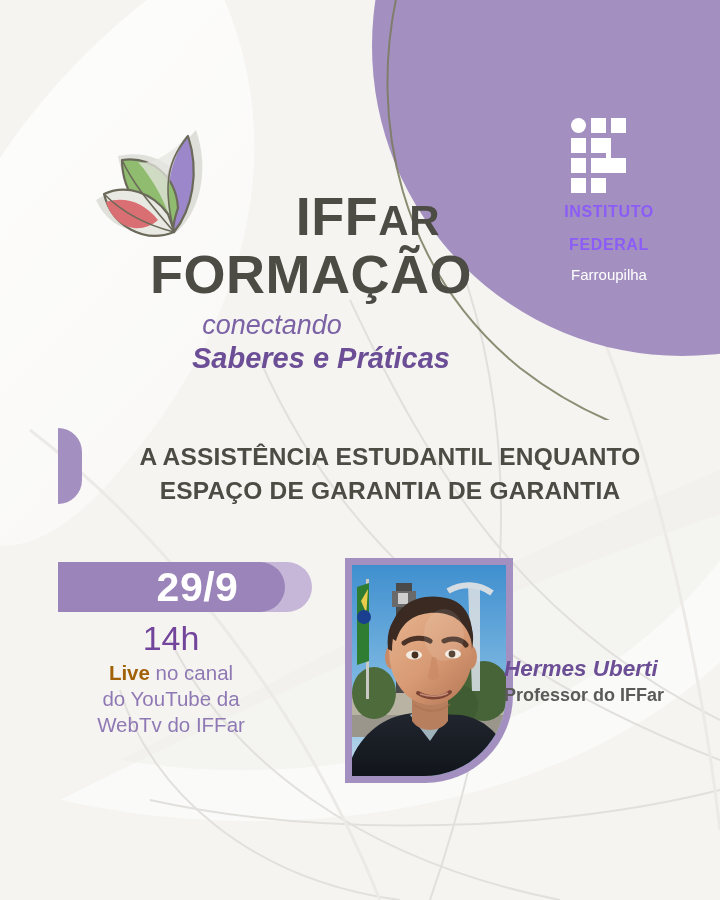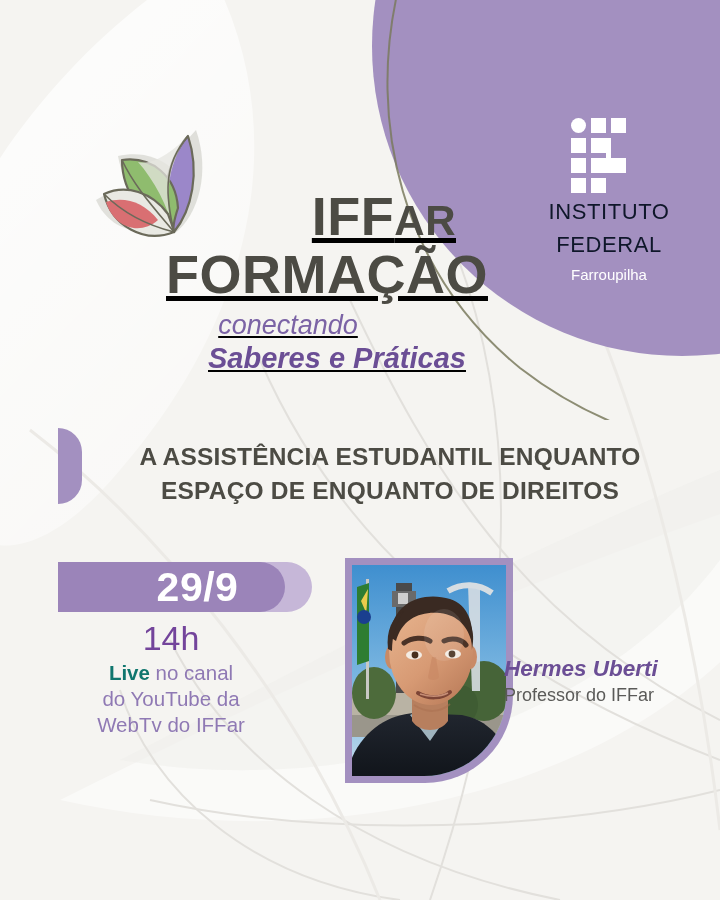--- a/index.html
+++ b/index.html
@@ -63,23 +63,23 @@
     position: relative;
   }
   .if-cell {
     position: absolute;
     background: #ffffff;
     width: 15px;
     height: 15px;
   }
   .if-cell.round { border-radius: 50%; }
   .if-name-1, .if-name-2 {
-    color: #0f172a;
-    font-weight: normal;
-    font-size: 22px;
+    color: #8b5cf6;
+    font-weight: bold;
+    font-size: 16px;
     letter-spacing: 0.6px;
     line-height: 19px;
   }
   .if-name-2 { margin-top: 14px; }
   .if-sub {
     color: #ffffff;
     font-size: 15px;
     line-height: 19px;
     margin-top: 11px;
   }
@@ -91,24 +91,23 @@
     left: 88px;
     top: 122px;
     width: 130px;
     height: 130px;
   }
 
   
   .brand-block {
     position: absolute;
     z-index: 3;
-    left: 112px;
+    left: 96px;
     top: 188px;
     width: 430px;
-    text-decoration: underline;
   }
   .brand-iffar {
     color: #4c4b44;
     font-weight: bold;
     font-size: 54px;
     line-height: 56px;
     letter-spacing: 0.5px;
     text-align: right;
     padding-right: 86px;
   }
@@ -221,21 +220,21 @@
     font-weight: normal;
     font-size: 34px;
     line-height: 40px;
   }
   .live-lines {
     margin-top: 2px;
     color: #8f79b4;
     font-size: 20.5px;
     line-height: 26px;
   }
-  .live-lines b { color: #0f766e; font-weight: bold; }
+  .live-lines b { color: #a16207; font-weight: bold; }
 
   
   .photo-frame {
     position: absolute;
     z-index: 3;
     left: 345px;
     top: 558px;
     width: 168px;
     height: 225px;
     background: #a390c0;
@@ -266,20 +265,21 @@
     font-style: italic;
     font-weight: bold;
     font-size: 22.5px;
     line-height: 27px;
   }
   .speaker-role {
     color: #5a5a58;
     font-size: 18px;
     line-height: 24px;
     margin-top: 1px;
+    font-weight: bold;
   }
 </style>
 </head>
 <body>
 
 <div id="poster">
 
   <div class="bg-layer">
     <svg class="bg-svg" width="720" height="900" viewBox="0 0 720 900">
       <defs>
@@ -366,21 +366,21 @@
   <div class="brand-block">
     <div class="brand-iffar"><span>IFF</span><span class="small">AR</span></div>
     <div class="brand-formacao">FORMAÇÃO</div>
     <div class="brand-conectando">conectando</div>
     <div class="brand-saberes">Saberes e Práticas</div>
   </div>
 
   <div class="title-dot"></div>
   <div class="event-title">
     <div>A ASSISTÊNCIA ESTUDANTIL ENQUANTO</div>
-    <div>ESPAÇO DE ENQUANTO DE DIREITOS</div>
+    <div>ESPAÇO DE GARANTIA DE GARANTIA</div>
   </div>
 
   <div class="pill-back"></div>
   <div class="pill-front"></div>
   <div class="pill-date">29/9</div>
 
   <div class="time-block">
     <div class="time-hour">14h</div>
     <div class="live-lines">
       <div><b>Live</b><span> no canal</span></div>

